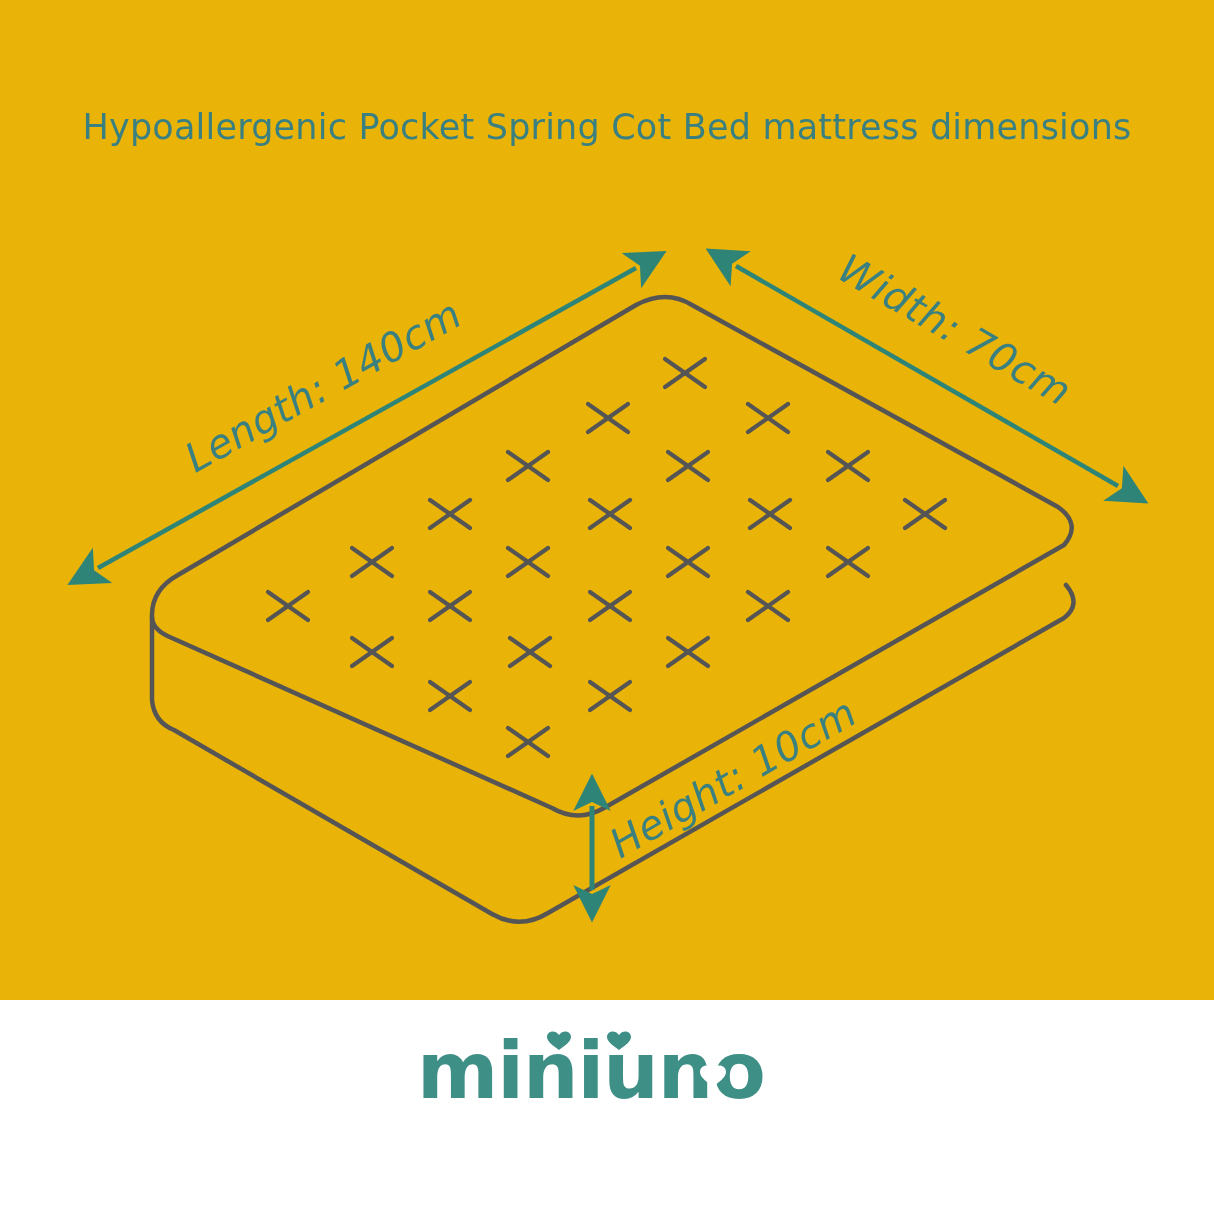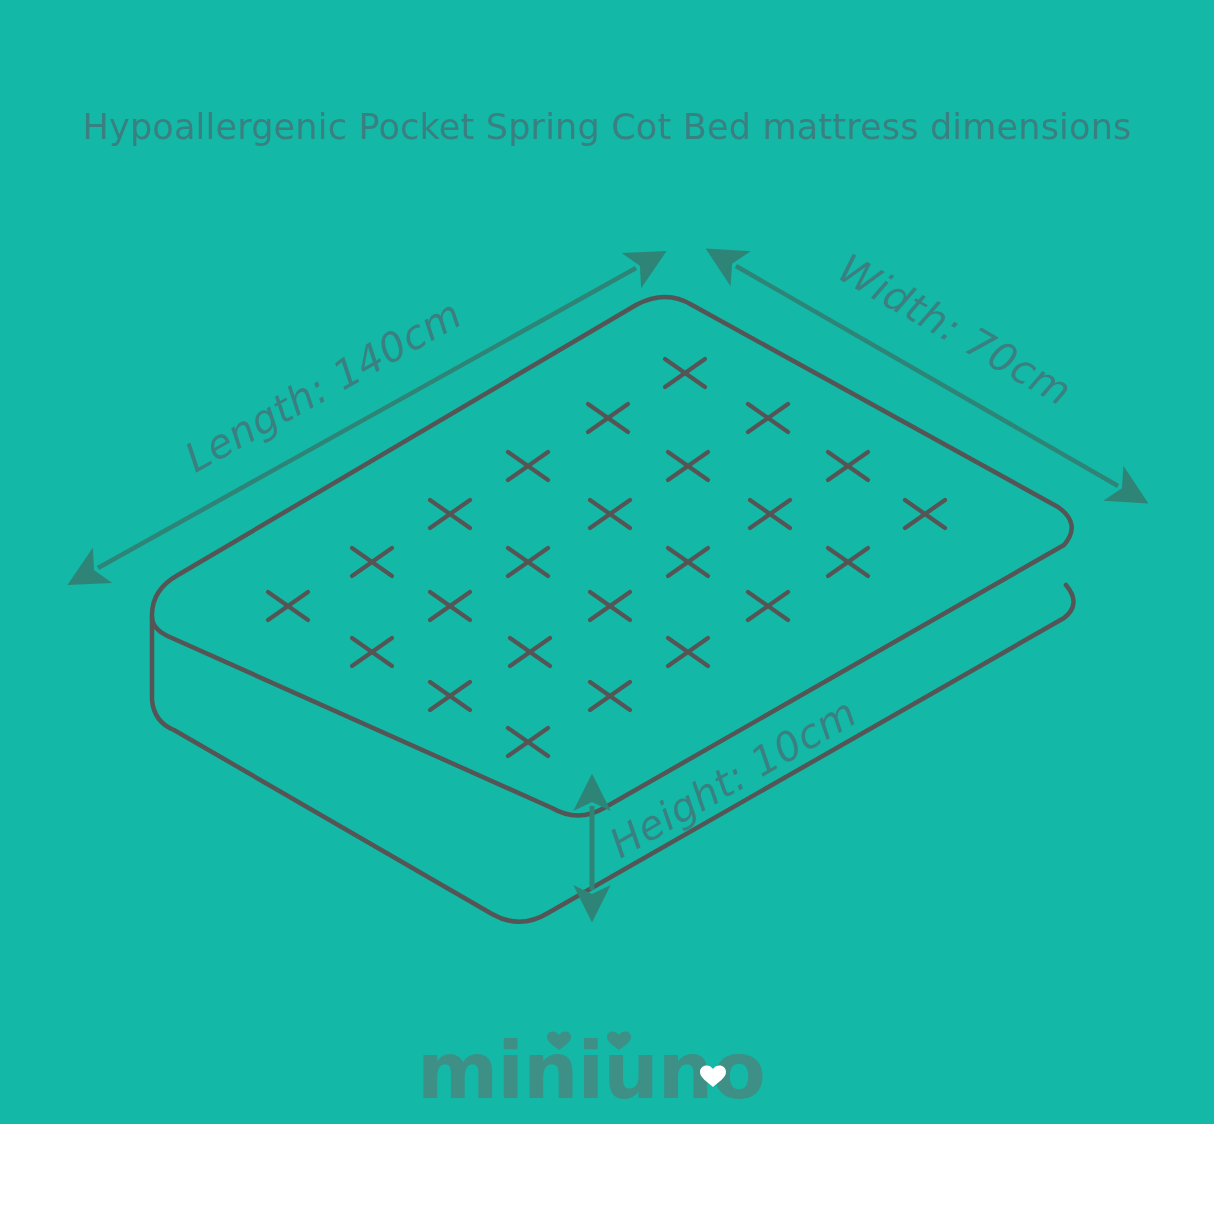--- a/index.html
+++ b/index.html
@@ -9,22 +9,22 @@
   }
   body {
     width: 1214px;
     height: 1214px;
     overflow: hidden;
     font-family: "DejaVu Sans", sans-serif;
   }
   #canvas {
     position: relative;
     width: 1214px;
-    height: 1124px;
-    background: #14b8a6;
+    height: 1000px;
+    background: #eab308;
   }
   #diagram-svg {
     position: absolute;
     left: 0;
     top: 0;
     width: 1214px;
     height: 1214px;
   }
   .title-text {
     font-family: "DejaVu Sans", sans-serif;

